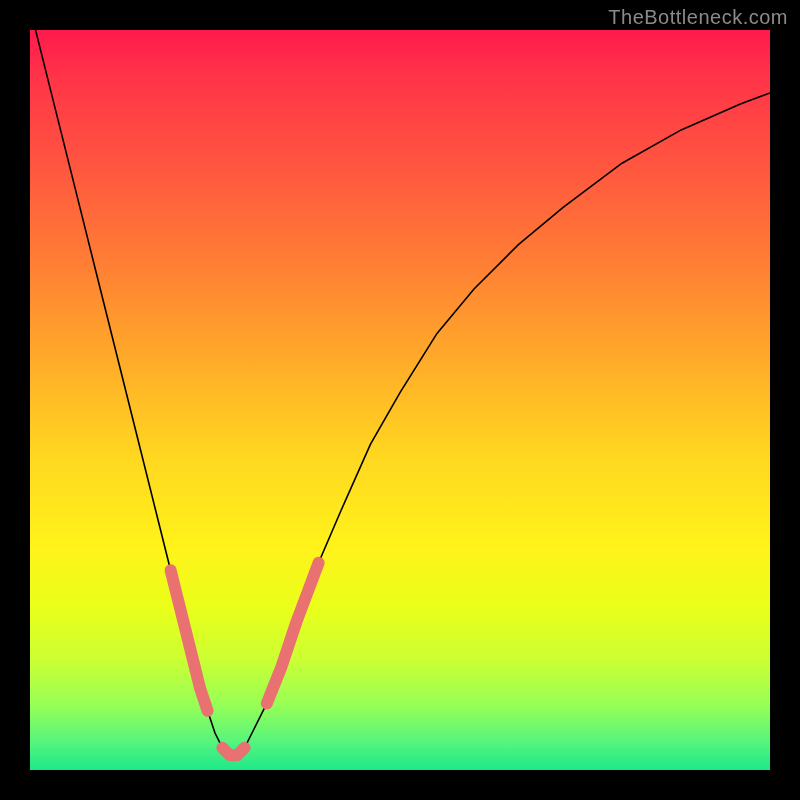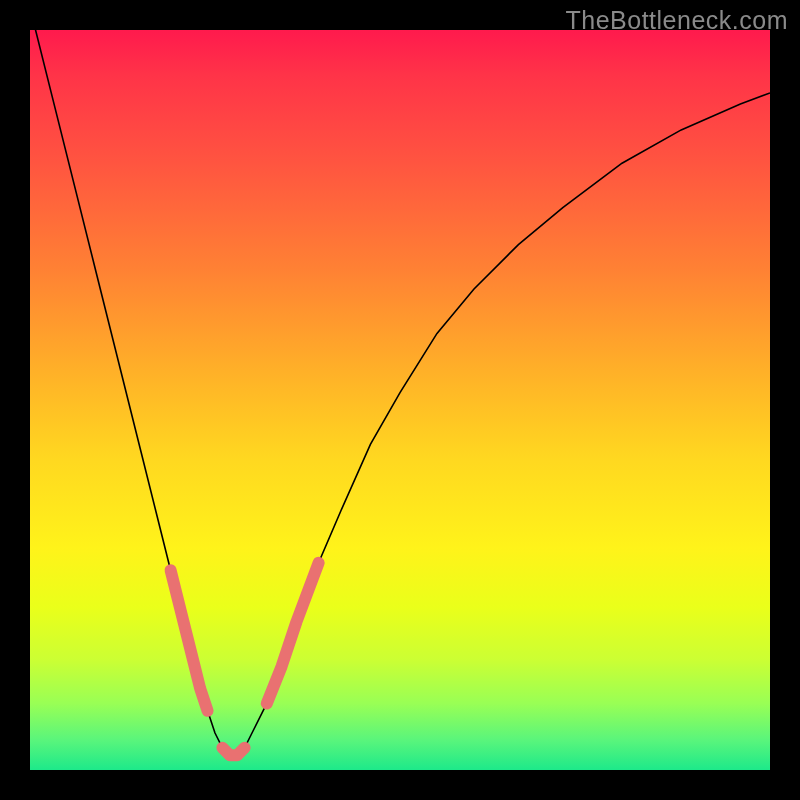--- a/index.html
+++ b/index.html
@@ -40,21 +40,21 @@
       #99ff55 91%,
       #59f57c 96%,
       #1de98a 100%
     );
   }
   .watermark {
     position: absolute;
     top: 6px;
     right: 12px;
     color: #8a8a8a;
-    font-size: 25px;
+    font-size: 20px;
     font-weight: 400;
     letter-spacing: 0.5px;
   }
   svg.curve {
     position: absolute;
     top: 0;
     left: 0;
     width: 740px;
     height: 740px;
   }

